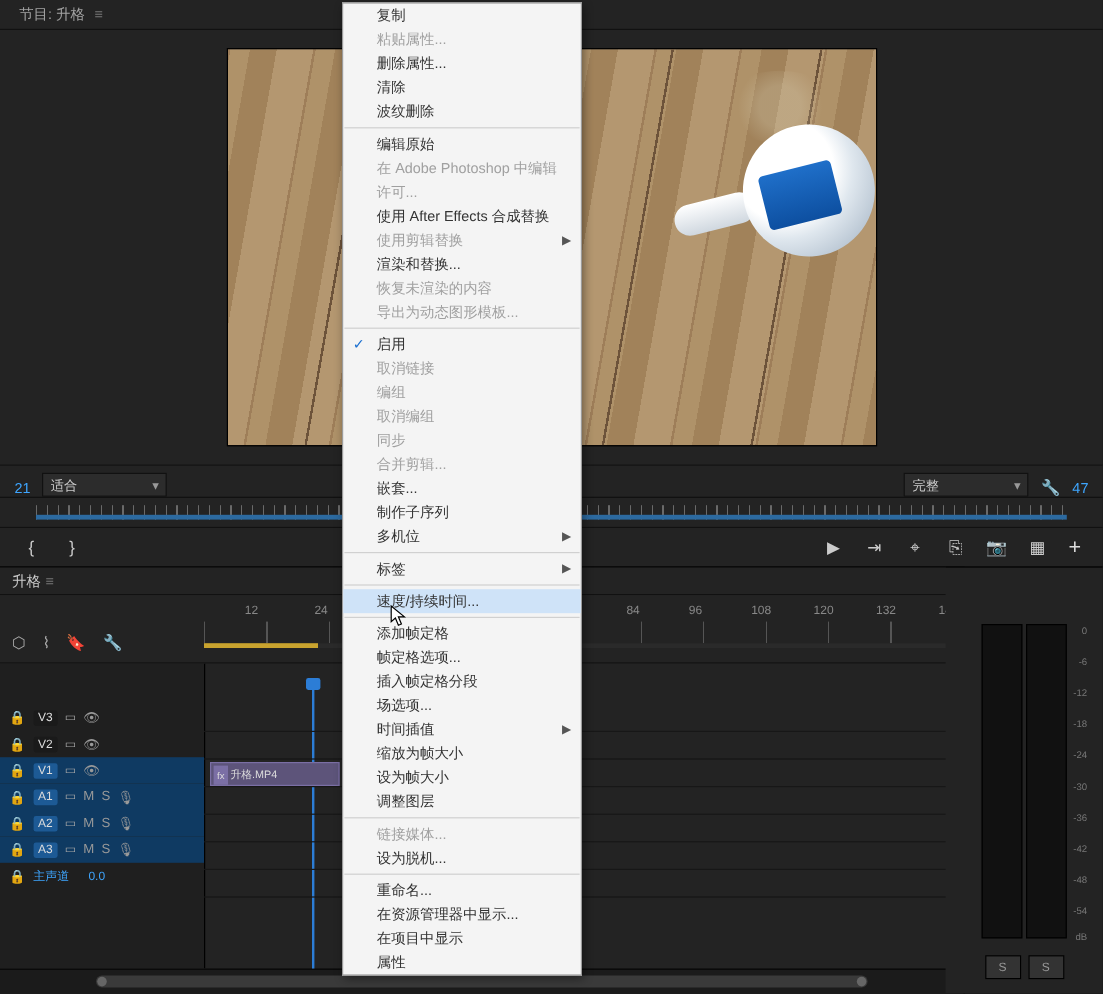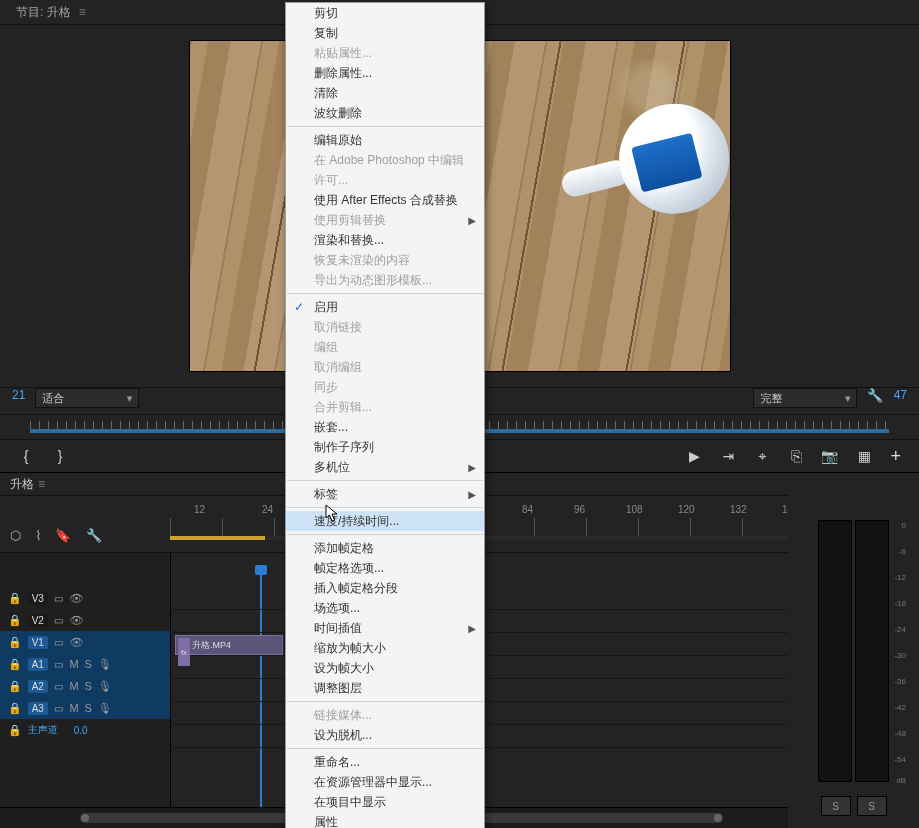--- a/index.html
+++ b/index.html
@@ -12,21 +12,21 @@
 .wood{position:absolute;inset:0;background:
  repeating-linear-gradient(100deg,#a4845f 0 2px,#b6986f 2px 18px,#a78860 18px 40px,#bb9d76 40px 70px);
  filter:contrast(1.05) brightness(.95)}
 .plank-seams{position:absolute;inset:0;background:
  repeating-linear-gradient(100deg,transparent 0 120px,#6d533a 120px 122px)}
 .bottle{position:absolute;right:0;top:70px;width:170px;height:110px;transform:rotate(-14deg)}
 .bottle .body{position:absolute;right:0;top:0;width:110px;height:110px;border-radius:50%;background:radial-gradient(circle at 35% 30%,#fff 0 40%,#dfe7ee 55%,#b9c6d3 80%)}
 .bottle .label{position:absolute;right:32px;top:34px;width:62px;height:46px;background:linear-gradient(180deg,#1f6fc9,#0d4fa0);border-radius:4px}
 .bottle .cap{position:absolute;left:0;top:42px;width:68px;height:26px;border-radius:13px;background:linear-gradient(180deg,#fff,#cfd7df)}
 .water{position:absolute;right:30px;top:18px;width:100px;height:60px;border-radius:50%;background:radial-gradient(circle,#cfc3a5 0 30%,transparent 60%);opacity:.35}
-.monitor-footer{height:26px;display:flex;align-items:flex-start;gap:10px;padding:0 12px;background:#232323;border-top:1px solid #111}
+.monitor-footer{height:26px;display:flex;align-items:flex-end;gap:10px;padding:0 12px;background:#232323;border-top:1px solid #111}
 .field{color:#3ea6ff}
 .dropdown{background:#2c2c2c;border:1px solid #111;height:18px;width:90px;display:inline-flex;align-items:center;justify-content:space-between;padding:0 6px;color:#ccc;font-size:11px}
 .chev::after{content:"▾";margin-left:4px;color:#999}
 .spacer{flex:1}
 .wrench{color:#bbb;font-size:13px}
 .tick-row{height:24px;background:#232323;position:relative;border-top:1px solid #111}
 .ticks{position:absolute;left:30px;right:30px;top:6px;height:12px;background:
  repeating-linear-gradient(90deg,#6a6a6a 0 1px,transparent 1px 9px)}
 .bluebar{position:absolute;left:30px;right:30px;top:14px;height:4px;background:#2c6aa0}
 .transport{height:32px;display:flex;align-items:center;gap:18px;padding:0 18px;background:#232323;border-top:1px solid #111}
@@ -50,21 +50,21 @@
 .track-head{position:absolute;left:0;width:170px;top:0;bottom:0;background:#1f1f1f;border-right:1px solid #000}
 .th-row{height:22px;display:flex;align-items:center;gap:6px;padding:0 8px;color:#aaa;font-size:10px}
 .th-row .lock,.th-row .eye,.th-row .mute,.th-row .solo,.th-row .mic{font-size:11px;color:#999}
 .th-row.sel{background:#0f3a62}
 .th-row .tname{background:#1a1a1a;padding:1px 4px;border-radius:2px;color:#ddd}
 .th-row.sel .tname{background:#1d5a95}
 .th-master{color:#3ea6ff}
 .track-body{position:absolute;left:170px;right:0;top:0;bottom:0}
 .tb-row{height:22px;border-bottom:1px solid #171717;position:relative}
 .clip{position:absolute;top:2px;height:18px;left:5px;width:90px;background:#5d547a;border:1px solid #7b6fa5;font-size:9px;color:#ddd;padding-left:16px;display:flex;align-items:center}
-.clip .fx{position:absolute;left:2px;top:2px;width:12px;height:28px;background:#7b6fa5;font-size:8px;display:flex;align-items:center;justify-content:center}
+.clip .fx{position:absolute;left:2px;top:2px;width:12px;height:16px;background:#7b6fa5;font-size:8px;display:flex;align-items:center;justify-content:center}
 .tl-scroll{height:20px;background:#1b1b1b;display:flex;align-items:center;padding:0 80px;border-top:1px solid #000}
 .scroll-thumb{height:10px;flex:1;background:#3a3a3a;border-radius:5px;position:relative}
 .scroll-thumb::before,.scroll-thumb::after{content:"";position:absolute;top:1px;width:8px;height:8px;border-radius:50%;background:#666}
 .scroll-thumb::before{left:1px}.scroll-thumb::after{right:1px}
 .meters{position:absolute;right:0;top:472px;width:115px;bottom:0;background:#232323;border-top:1px solid #000;display:flex;flex-direction:column;padding:8px}
 .meter-wrap{flex:1;display:flex;justify-content:center;align-items:flex-end;gap:3px;padding:10px 0}
 .meter{width:32px;height:260px;background:#111;border:1px solid #000;position:relative}
 .meter-ticks{position:absolute;right:-18px;top:0;bottom:0;width:16px;color:#777;font-size:8px}
 .meter-ticks div{position:absolute;right:0}
 .solo-btns{display:flex;gap:6px;justify-content:center;padding:4px 0}
@@ -134,21 +134,21 @@
         </div>
     <div class="tl-ruler">
       <div class="tl-tc"></div>
       <div class="tl-toolbar">
         <span>⬡</span>
         <span>⌇</span>
         <span>🔖</span>
         <span>🔧</span>
       </div>
       <div class="ruler-nums">
-        <span style="left:24px">12</span>
+        <span style="left:34px">12</span>
         <span style="left:92px">24</span>
         <span style="left:352px">84</span>
         <span style="left:404px">96</span>
         <span style="left:456px">108</span>
         <span style="left:508px">120</span>
         <span style="left:560px">132</span>
         <span style="left:612px">144</span>
       </div>
       <div class="ruler-ticks"></div>
       <div class="playbar">
@@ -248,21 +248,20 @@
       </div>
     </div>
   </div>
   <div class="solo-btns">
     <div class="sbtn">S</div>
     <div class="sbtn">S</div>
   </div>
 </div>
 
 <div class="ctx-menu">
-  <div class="mi">剪切</div>
   <div class="mi">复制</div>
   <div class="mi dis">粘贴属性...</div>
   <div class="mi">删除属性...</div>
   <div class="mi">清除</div>
   <div class="mi">波纹删除</div>
   <div class="sep"></div>
   <div class="mi">编辑原始</div>
   <div class="mi dis">在 Adobe Photoshop 中编辑</div>
   <div class="mi dis">许可...</div>
   <div class="mi">使用 After Effects 合成替换</div>

